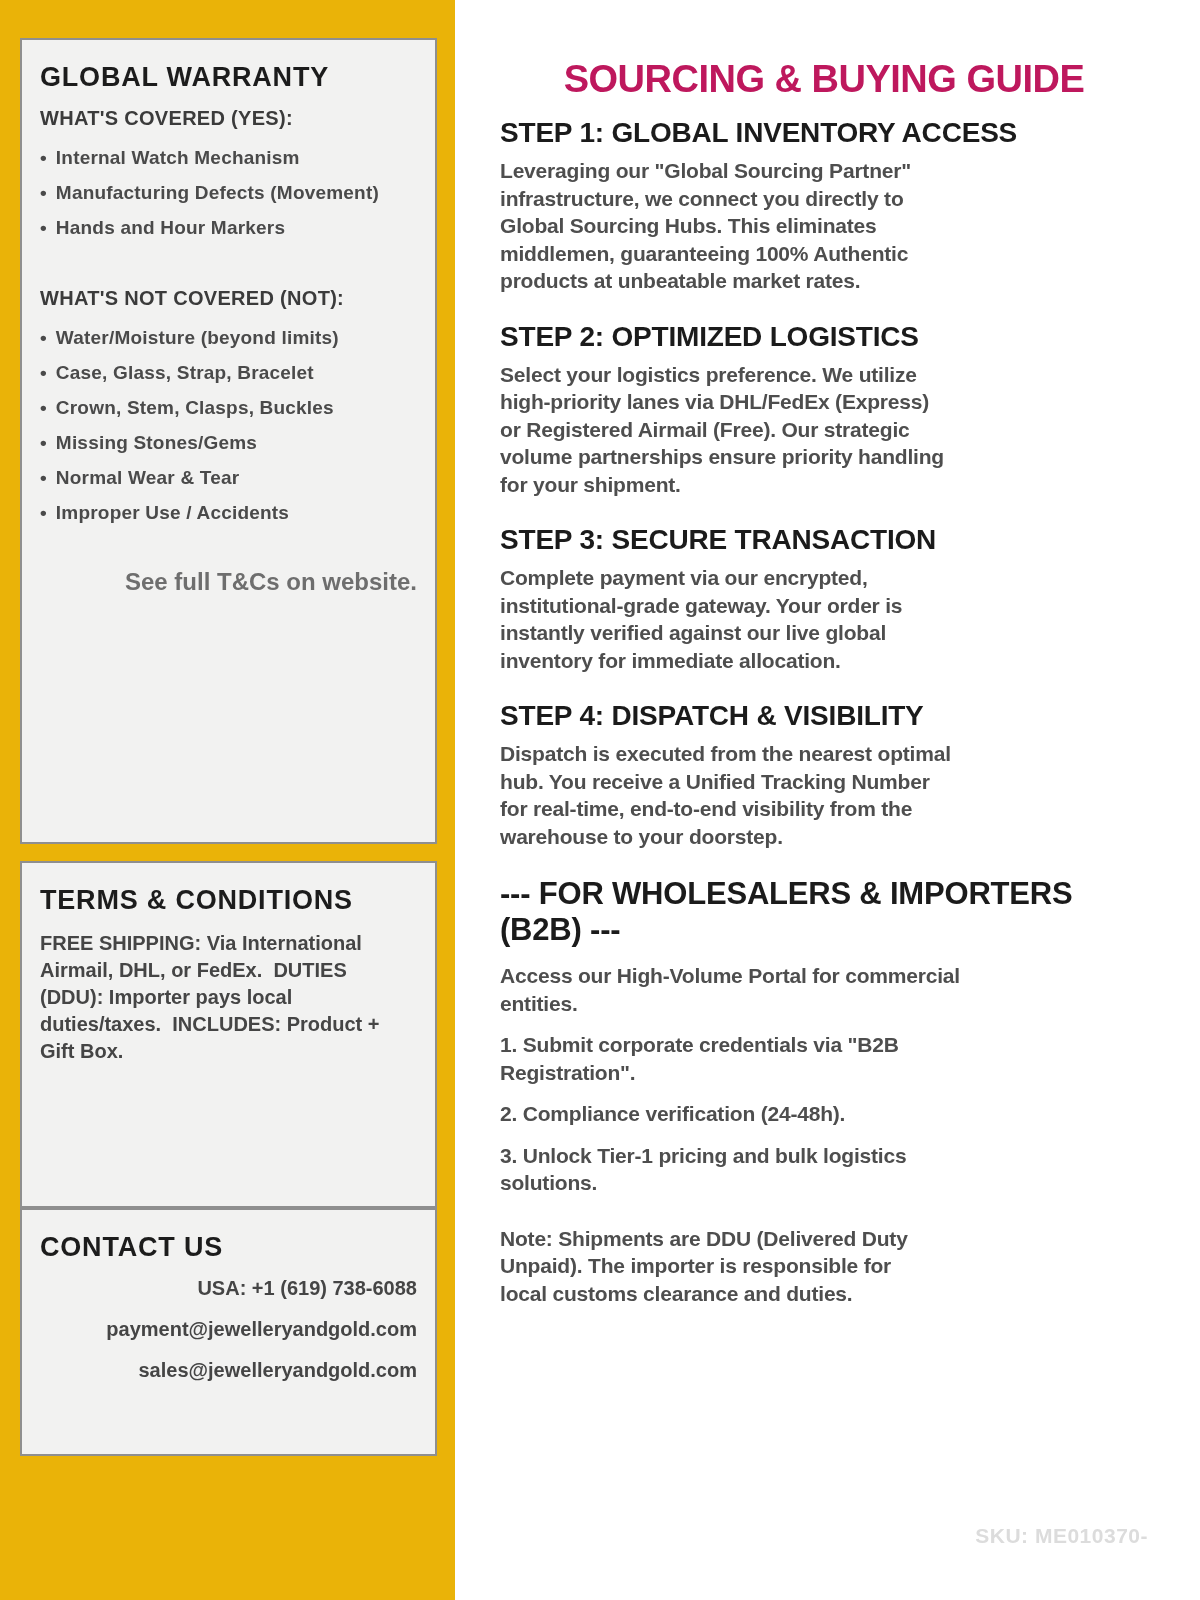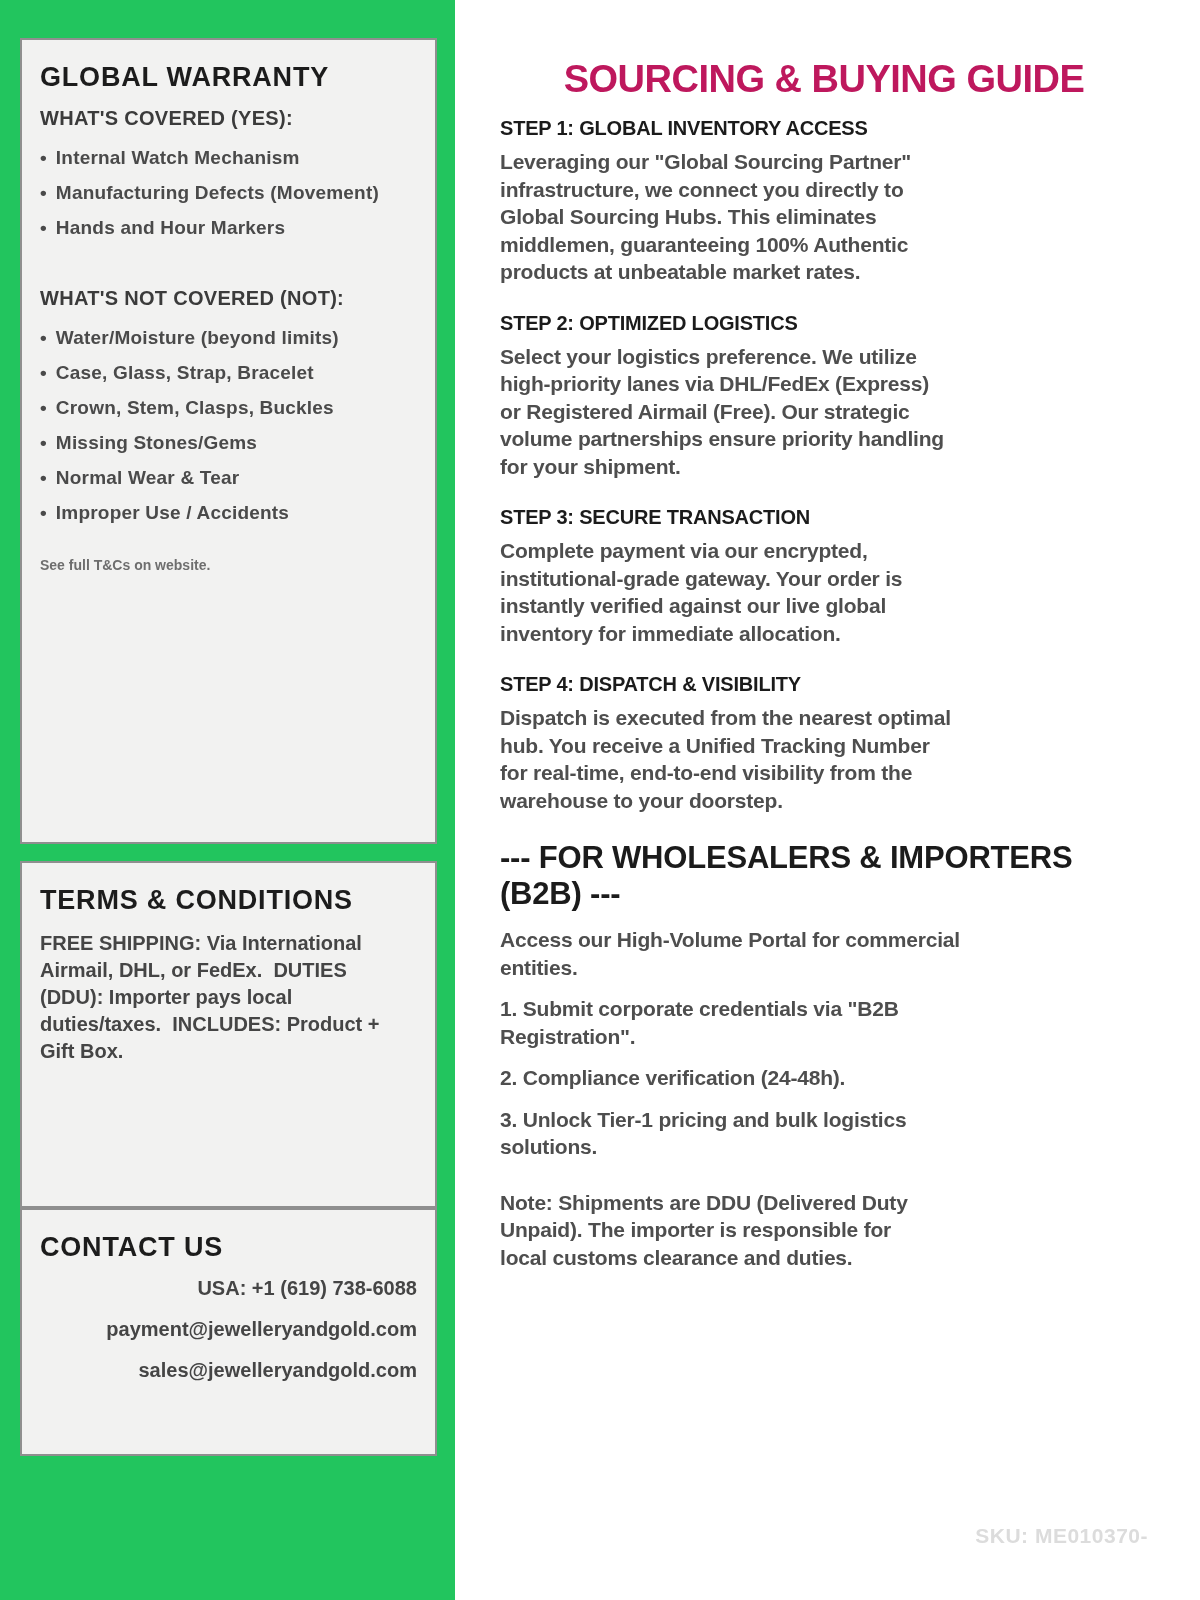--- a/index.html
+++ b/index.html
@@ -11,21 +11,21 @@
     font-family: "Liberation Sans", sans-serif;
     color: #222;
     overflow: hidden;
   }
 
   
   .sidebar {
     position: absolute;
     left: 0; top: 0;
     width: 455px; height: 1600px;
-    background: #22c55e;
+    background: #eab308;
   }
   .side-box {
     position: absolute;
     left: 20px;
     width: 417px;
     box-sizing: border-box;
     border: 2px solid #8f8f8f;
     background: #f2f2f1;
     padding: 16px 18px;
   }
@@ -58,24 +58,25 @@
     color: #4a4a4a;
     line-height: 35px;
     letter-spacing: 0.2px;
   }
   ul.side-list li::before {
     content: "•";
     margin-right: 9px;
     color: #4a4a4a;
   }
   .side-footnote {
-    margin-top: 27px;
-    font-size: 14px;
+    margin-top: 38px;
+    font-size: 24px;
     font-weight: bold;
     color: #6e6e6e;
+    text-align: right;
   }
   .side-body {
     font-size: 20px;
     font-weight: bold;
     color: #454545;
     line-height: 27px;
     white-space: pre-wrap;
     margin: 0;
   }
   .contact-line {
@@ -99,21 +100,21 @@
   .main-title {
     margin: 58px 0 12px 0;
     text-align: center;
     font-size: 38px;
     font-weight: bold;
     letter-spacing: -0.5px;
     color: #be185d;
   }
   .step { margin: 0 0 26px 0; }
   .step-heading {
-    font-size: 20px;
+    font-size: 28px;
     font-weight: bold;
     letter-spacing: -0.2px;
     color: #1b1b1b;
     margin: 16px 0 8px 0;
   }
   .step-body {
     font-size: 21px;
     font-weight: 600;
     color: #4e4e4e;
     letter-spacing: -0.2px;

